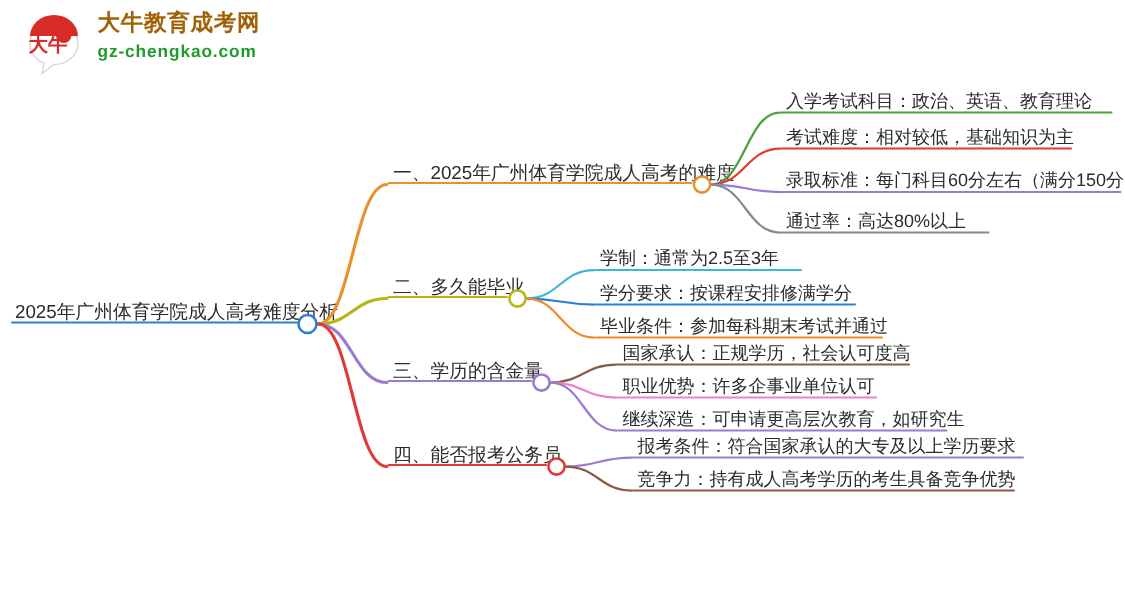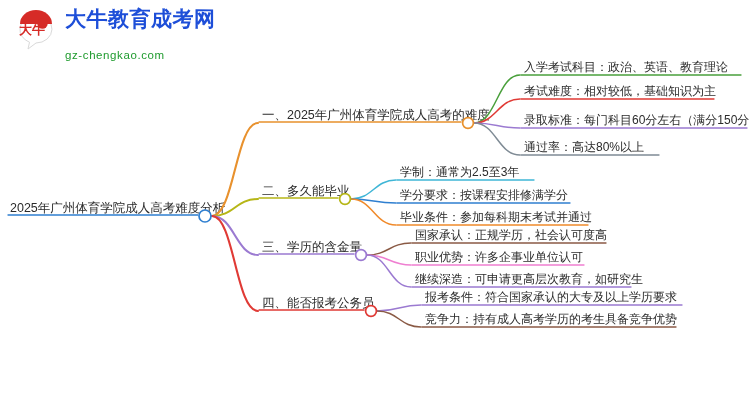--- a/index.html
+++ b/index.html
@@ -31,32 +31,32 @@
     position: relative;
     flex: 0 0 auto;
   }
   #logo-wordmark {
     display: flex;
     flex-direction: column;
     justify-content: center;
     line-height: 1;
   }
   #logo-title {
-    font-size: 21px;
+    font-size: 15px;
     font-weight: bold;
-    color: #1d4ed8;
+    color: #a16207;
     letter-spacing: 0.5px;
     white-space: nowrap;
   }
   #logo-domain {
     font-size: 11.5px;
-    font-weight: normal;
+    font-weight: bold;
     color: #1f9b2e;
     letter-spacing: 0.6px;
-    margin-top: 21px;
+    margin-top: 7px;
     white-space: nowrap;
   }
 
   
   #mindmap {
     position: absolute;
     left: 0;
     top: 0;
     width: 750px;
     height: 410px;

